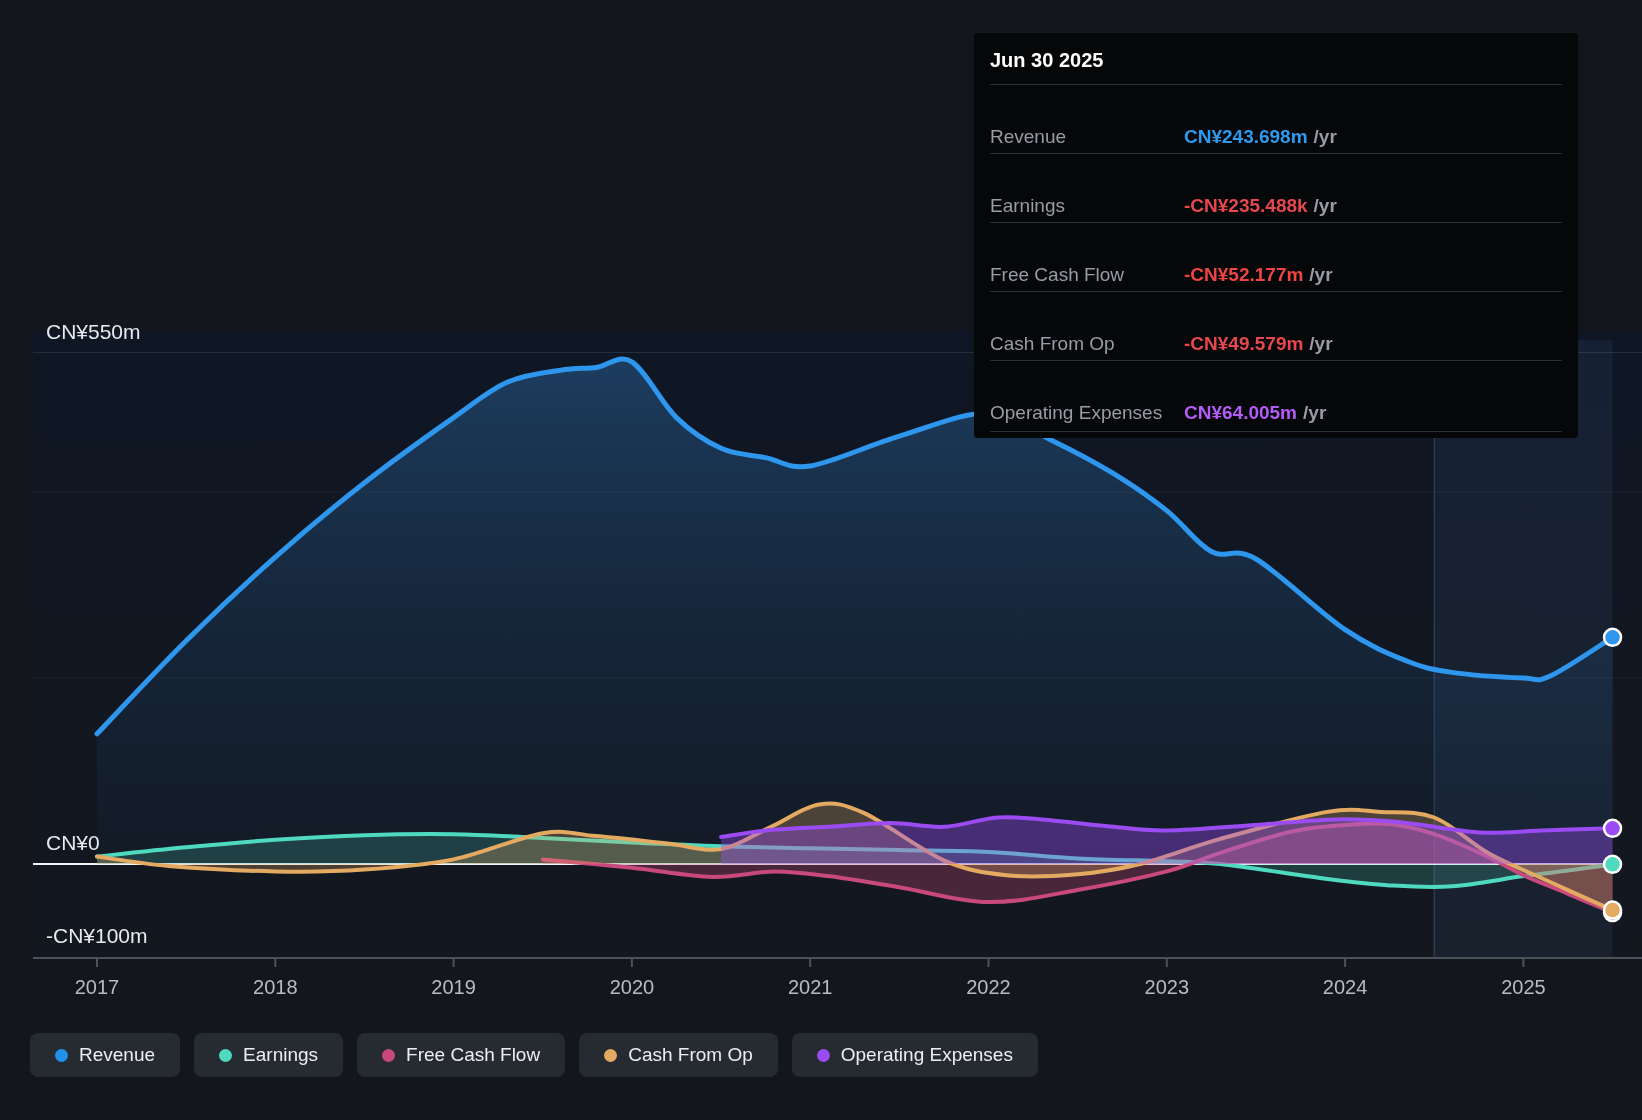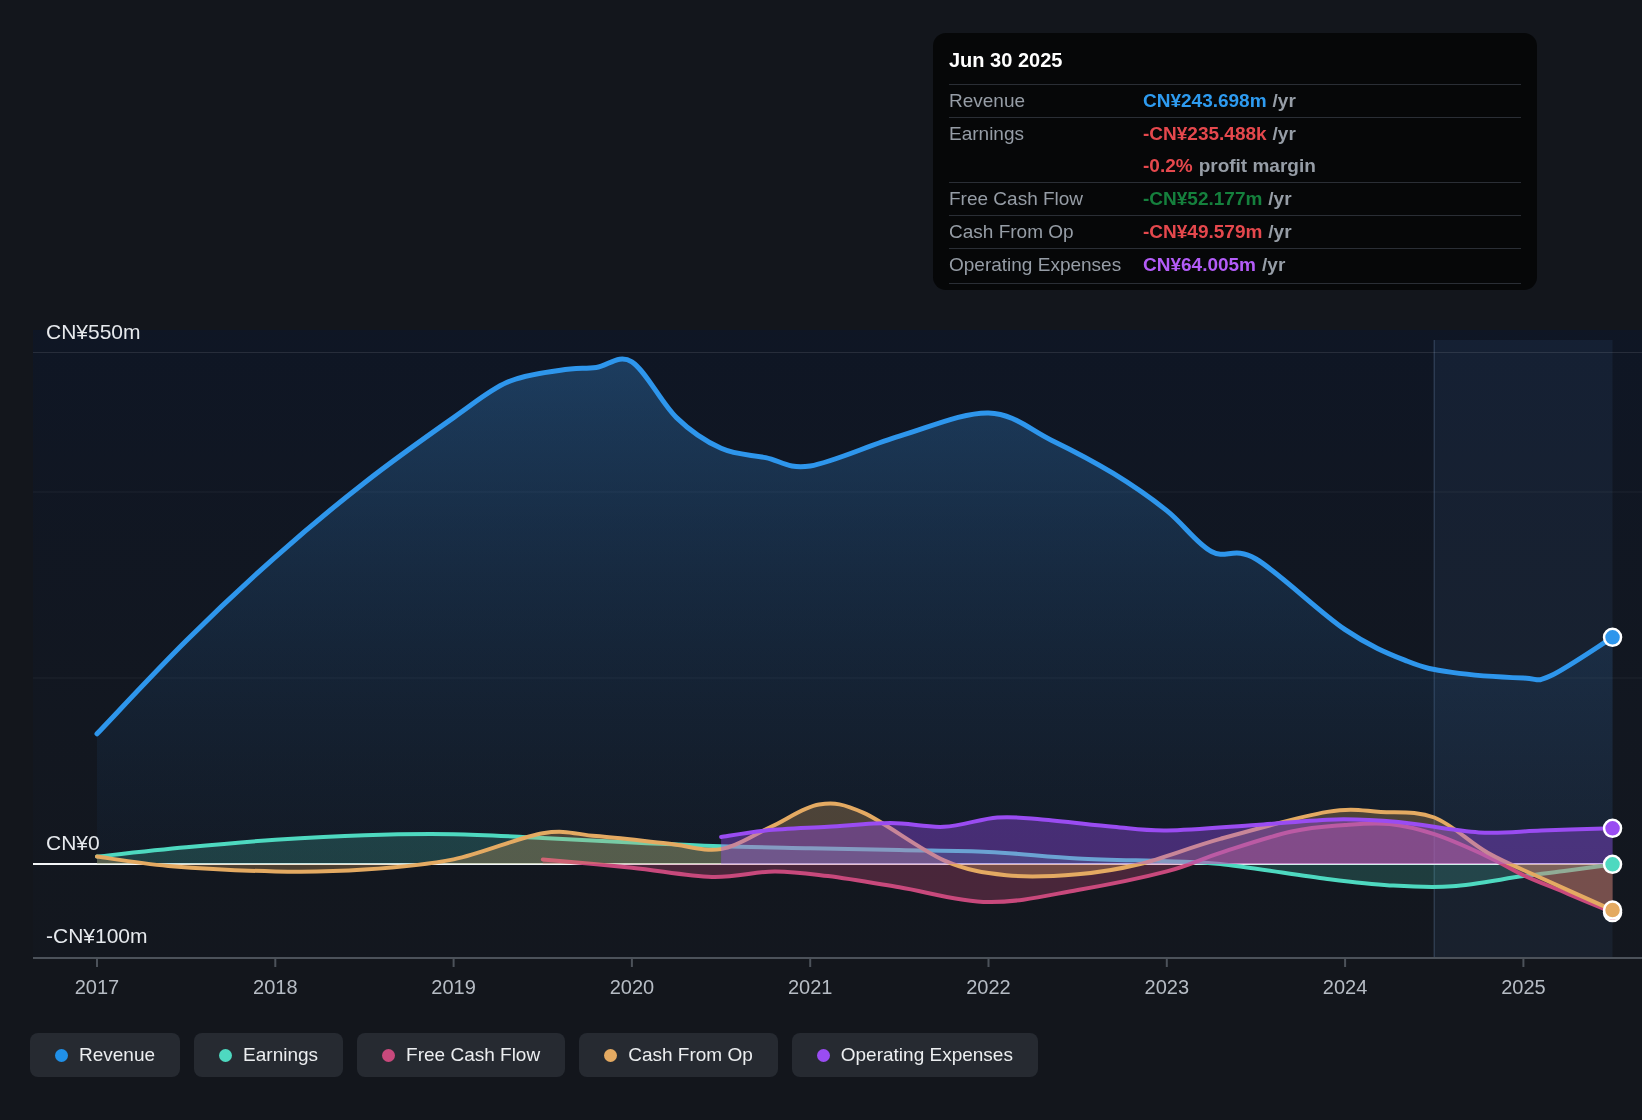--- a/index.html
+++ b/index.html
@@ -18,31 +18,31 @@
   .pill{
     display:flex;align-items:center;gap:11px;
     background:#262a31;border-radius:8px;
     padding:12px 25px;cursor:pointer;
   }
   .pill .dot{width:13px;height:13px;border-radius:50%;flex:0 0 auto;}
   .pill .lbl{color:#eceef0;font-size:19px;line-height:20px;white-space:nowrap;}
 
   
   #tooltip{
-    position:absolute;left:933px;top:33px;width:604px;
-    background:#060708;border-radius:13px;
+    position:absolute;left:974px;top:33px;width:604px;
+    background:#060708;border-radius:4px;
     padding:10px 16px 6px 16px;box-sizing:border-box;
     color:#fff;
   }
   .tt-title{font-size:20px;font-weight:bold;color:#ffffff;padding:6px 0 12px 0;}
   .tt-row{display:flex;align-items:baseline;border-top:1px solid #2a2e35;padding:5px 0;}
   .tt-row.last{border-bottom:1px solid #2a2e35;padding-bottom:7px;}
   .tt-label{flex:0 0 194px;color:#969da6;font-size:19px;}
   .tt-value{font-size:19px;font-weight:bold;}
-  .tt-suffix{color:#969da6;font-size:19px;font-weight:bold;margin-left:6px;}
+  .tt-suffix{color:#969da6;font-size:19px;font-weight:bold;margin-left:6px;margin-top:36px;}
   .tt-margin-text{color:#969da6;font-size:19px;font-weight:bold;margin-left:6px;}
 </style>
 </head>
 <body>
 
 <div id="stage">
 
   <svg id="chart-svg" width="1642" height="1000" viewBox="0 0 1642 1000">
     <defs>
       <linearGradient id="revGrad" gradientUnits="userSpaceOnUse" x1="0" y1="353" x2="0" y2="864">
@@ -141,29 +141,24 @@
       <span class="tt-value" style="color: rgb(46, 155, 240); text-align: right;">CN¥243.698m</span>
       <span class="tt-suffix">/yr</span>
     </div>
 
     <div class="tt-row">
       <span class="tt-label">Earnings</span>
       <span class="tt-value" style="color: rgb(229, 72, 77);">-CN¥235.488k</span>
       <span class="tt-suffix">/yr</span>
     </div>
 
-    <div class="tt-row" style="border-top:none;">
-      <span class="tt-label"></span>
-      <span class="tt-value" style="color: rgb(229, 72, 77);">-0.2%</span>
-      <span class="tt-margin-text">profit margin</span>
-    </div>
 
     <div class="tt-row">
       <span class="tt-label">Free Cash Flow</span>
-      <span class="tt-value" style="color: #15803d;">-CN¥52.177m</span>
+      <span class="tt-value" style="color: #ef4444;">-CN¥52.177m</span>
       <span class="tt-suffix">/yr</span>
     </div>
 
     <div class="tt-row">
       <span class="tt-label">Cash From Op</span>
       <span class="tt-value" style="color: rgb(229, 72, 77); text-align: right;">-CN¥49.579m</span>
       <span class="tt-suffix">/yr</span>
     </div>
 
     <div class="tt-row last">

